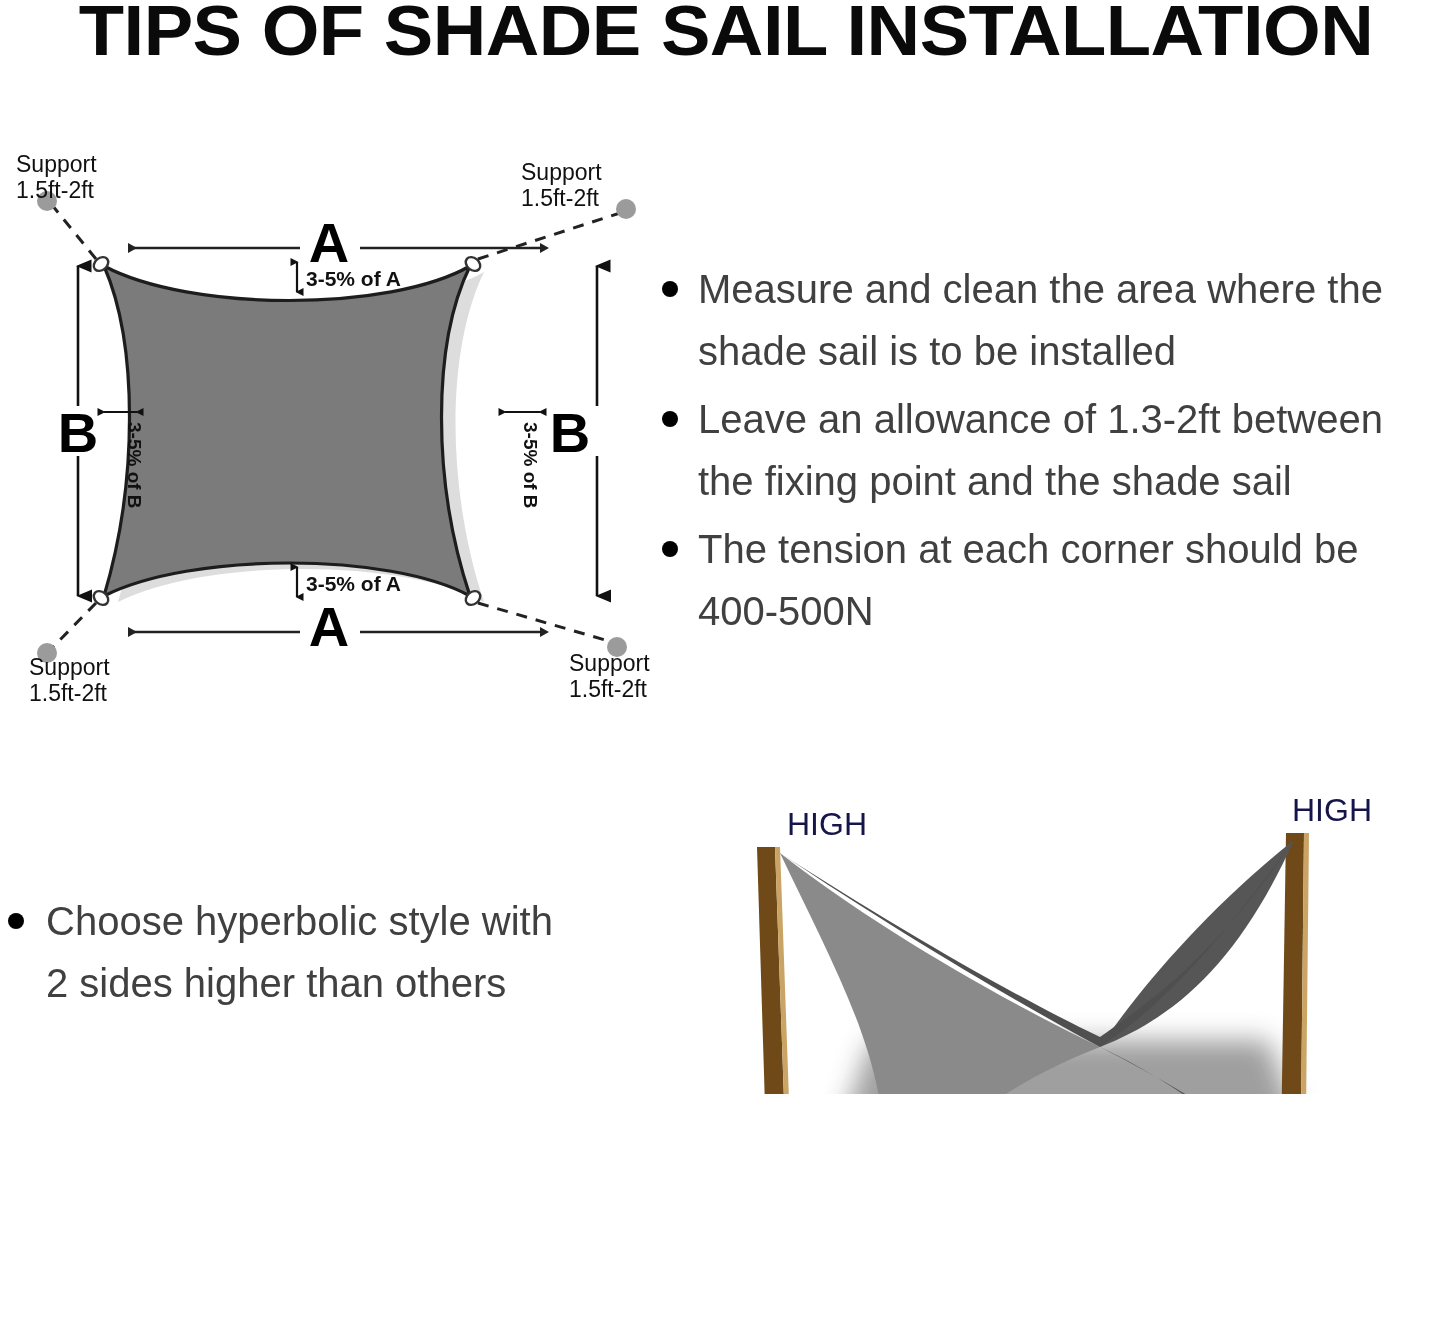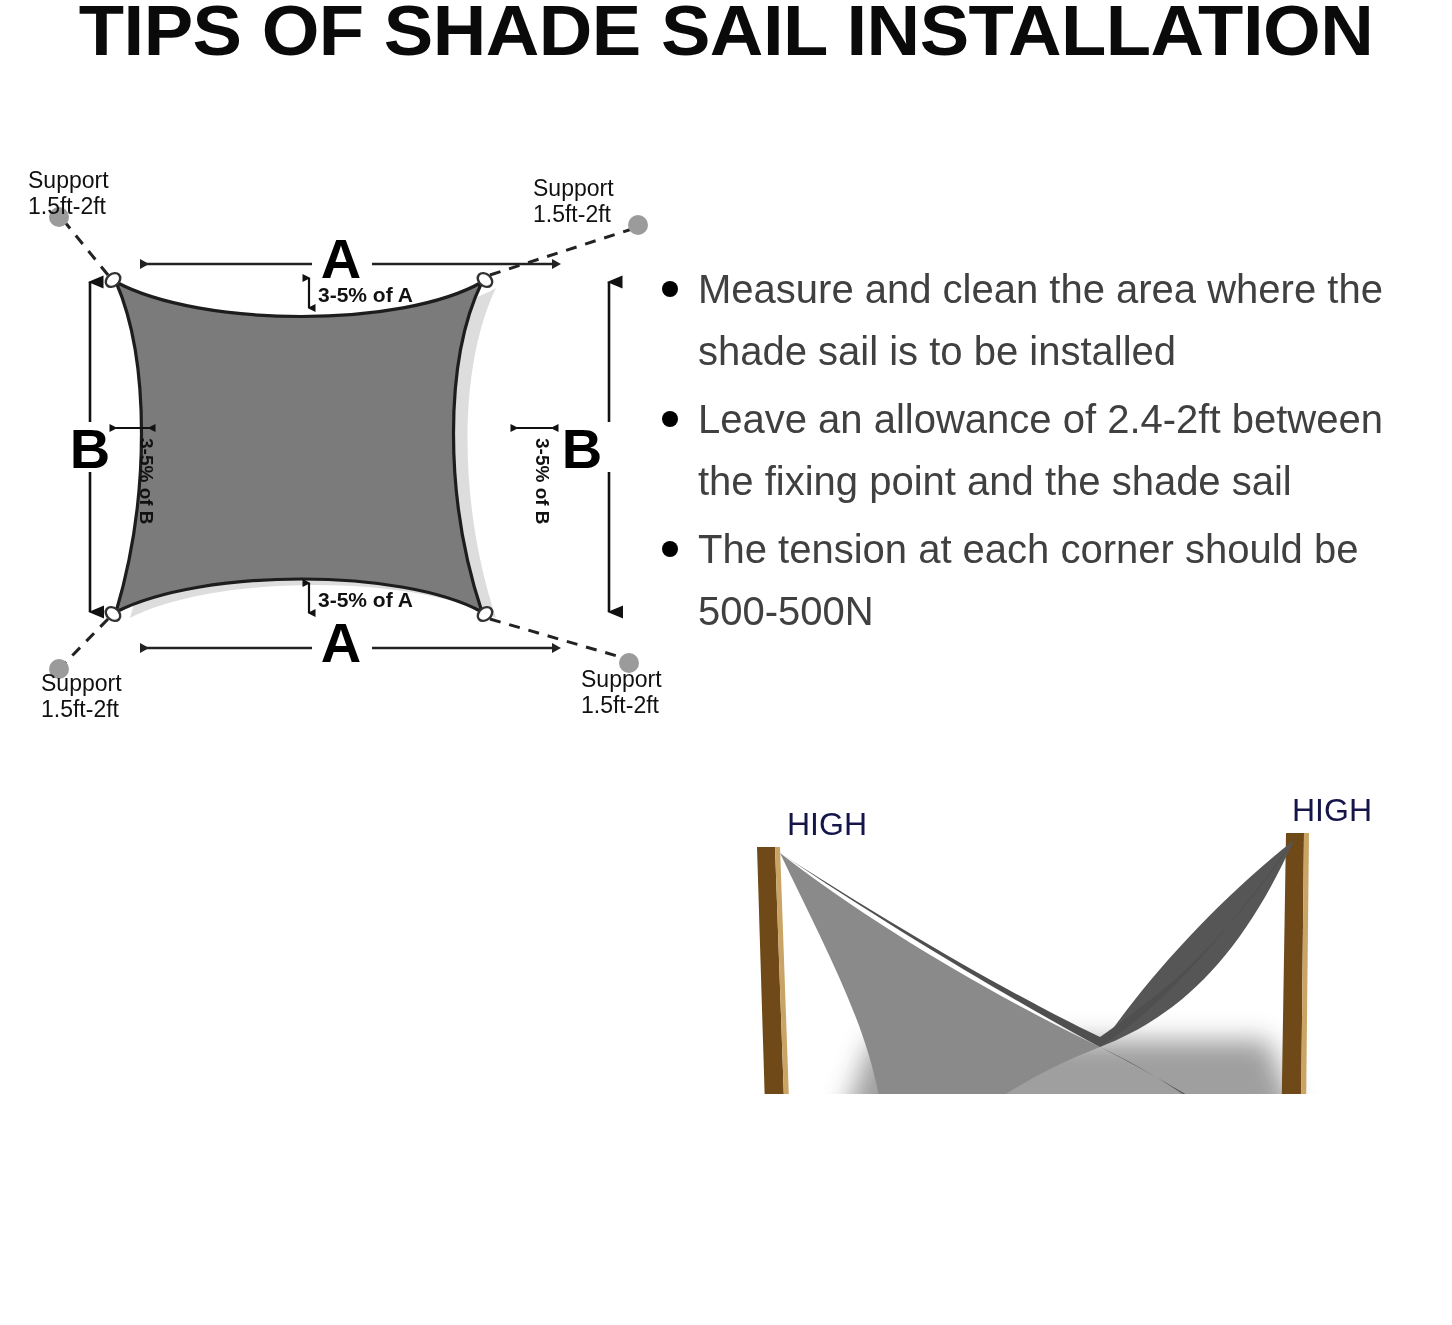--- a/index.html
+++ b/index.html
@@ -34,21 +34,21 @@
     line-height: 1.0;
     color: #0a0a0a;
     transform: scaleX(1.06);
     transform-origin: 50% 0;
     white-space: nowrap;
   }
 
   
   .panel { position: absolute; }
 
-  #diagram-rect-panel { left: 0px;  top: 160px; width: 650px;  height: 590px; margin-left: 12px; }
+  #diagram-rect-panel { left: 0px;  top: 144px; width: 650px;  height: 590px; }
   #tips-list-panel    { left: 648px; top: 258px; width: 804px; height: 420px; }
   #style-list-panel   { left: 0px;  top: 890px; width: 630px;  height: 340px; }
   #diagram-hyper-panel{ left: 672px; top: 785px; width: 804px; height: 540px; }
 
   
   ul.bullets {
     list-style: none;
     margin: 0;
     padding: 0;
   }
@@ -245,29 +245,31 @@
         <text class="dimtext" x="524" y="278" font-size="19" transform="rotate(90 524 278)">3-5% of B</text>
       </g>
 
     </svg>
   </div>
 
   <div class="panel" id="tips-list-panel">
     <ul class="bullets">
       <li>Measure and clean the area where the
 shade sail is to be installed</li>
-      <li>Leave an allowance of 2.4-2ft between
+      <li>Leave an allowance of 1.3-2ft between
 the fixing point and the shade sail</li>
       <li>The tension at each corner should be
-500-500N</li>
+400-500N</li>
     </ul>
   </div>
 
   <div class="panel" id="style-list-panel">
     <ul class="bullets">
+      <li>Choose hyperbolic style with
+2 sides higher than others</li>
     </ul>
   </div>
 
   <div class="panel" id="diagram-hyper-panel">
     <svg width="804" height="540" viewBox="0 0 804 540" xmlns="http://www.w3.org/2000/svg">
 
       <defs>
         <filter id="groundBlur" x="-30%" y="-60%" width="160%" height="240%">
           <feGaussianBlur stdDeviation="13"></feGaussianBlur>
         </filter>

